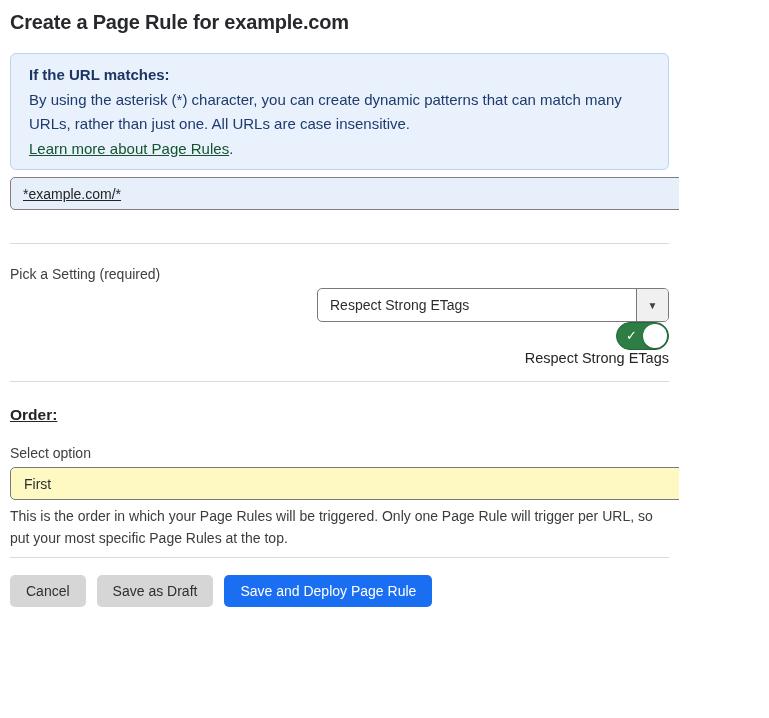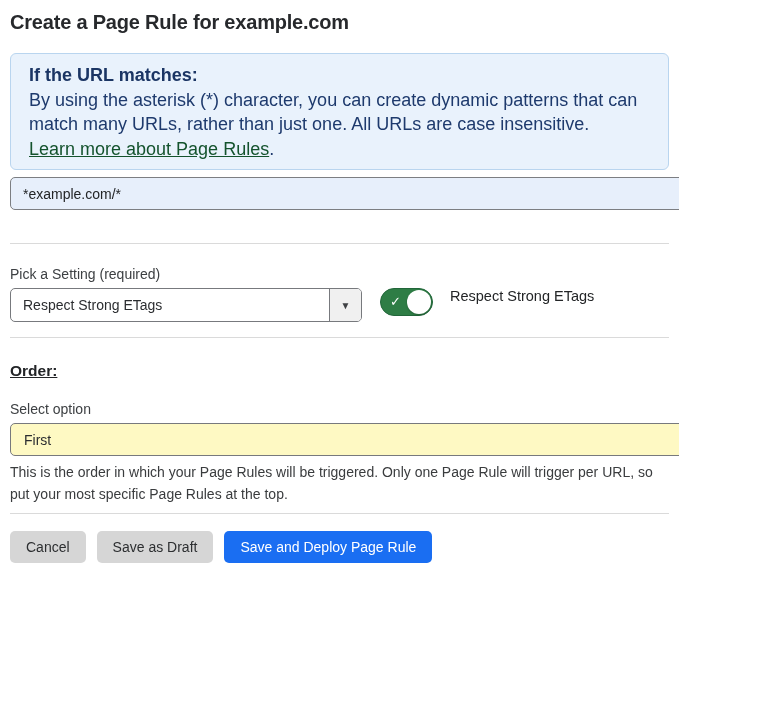--- a/index.html
+++ b/index.html
@@ -26,21 +26,21 @@
     letter-spacing: -0.2px;
     margin: 0 0 18px 0;
   }
 
   
   .info-box {
     background: #e9f2fc;
     border: 1px solid #b9d5ef;
     border-radius: 6px;
     padding: 9px 18px 8px 18px;
-    font-size: 18px;
+    font-size: 15px;
     line-height: 24.5px;
     color: #1e3a6d;
   }
   .info-heading { font-weight: 700; color: #1b3564; }
   .info-link { color: #14532d; cursor: pointer; }
   .info-link-suffix { color: #1e3a6d; }
 
   
   .field-label {
     display: block;
@@ -56,20 +56,21 @@
     width: 749px;
     height: 33px;
     background: #e7effb;
     border: 1px solid #7c7e82;
     border-radius: 5px;
     padding: 0 12px;
     font-size: 14px;
     color: #232527;
     font-family: "Liberation Sans", "DejaVu Sans", sans-serif;
     outline: none;
+    text-decoration: underline;
   }
 
   
   .divider {
     border: none;
     border-top: 1px solid #dadada;
     height: 0;
   }
   .divider-1 { margin-top: 33px; }
   .divider-2 { margin-top: 15px; }
@@ -85,21 +86,22 @@
   .settings-heading { margin-top: 21px; }
   .order-heading { margin-top: 23px; text-decoration: underline; }
 
   .pick-label { margin-top: 22px; }
   .select-label { margin-top: 21px; }
 
   
   .setting-row {
     margin-top: 5px;
     display: flex;
-    align-items: flex-start;
+    align-items: flex-end;
+    flex-direction: column;
   }
   .setting-select {
     width: 352px;
     height: 34px;
     background: #ffffff;
     border: 1px solid #77797d;
     border-radius: 5px;
     display: flex;
     align-items: stretch;
     cursor: pointer;

